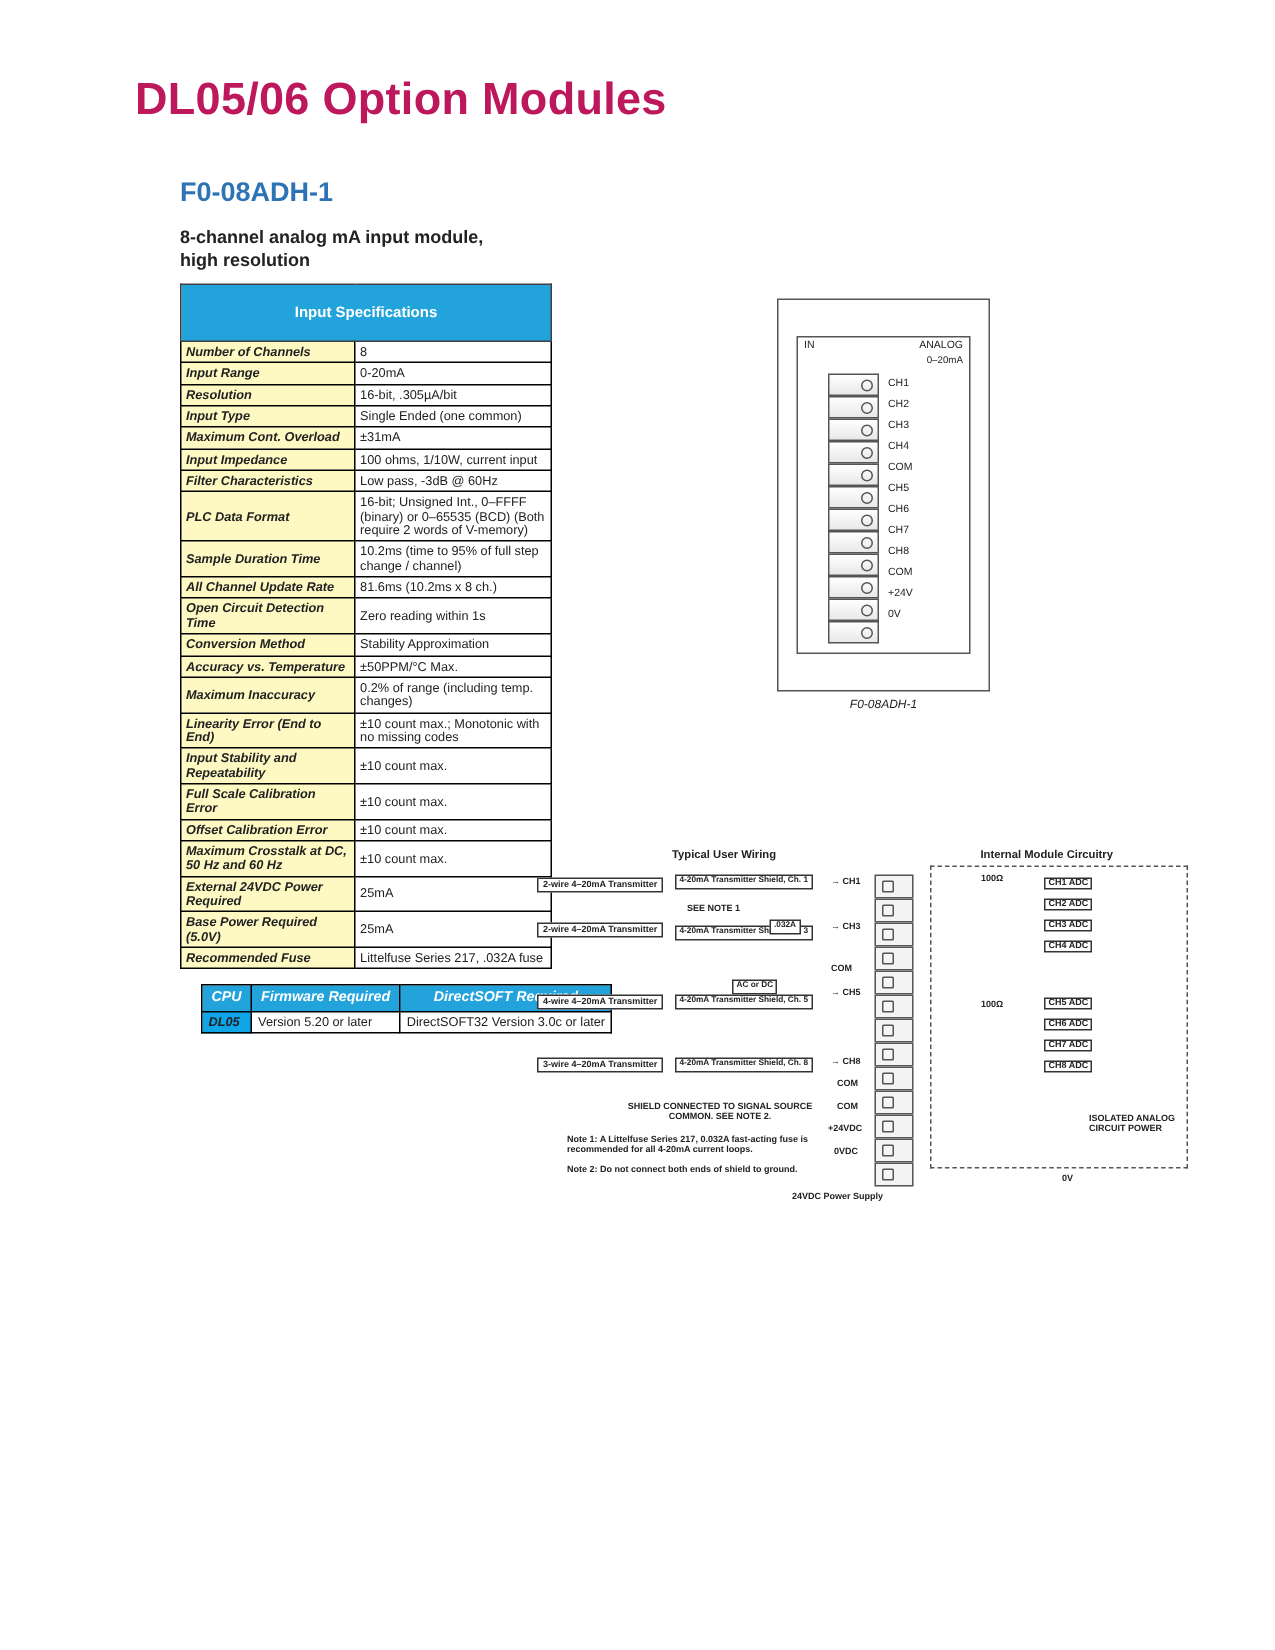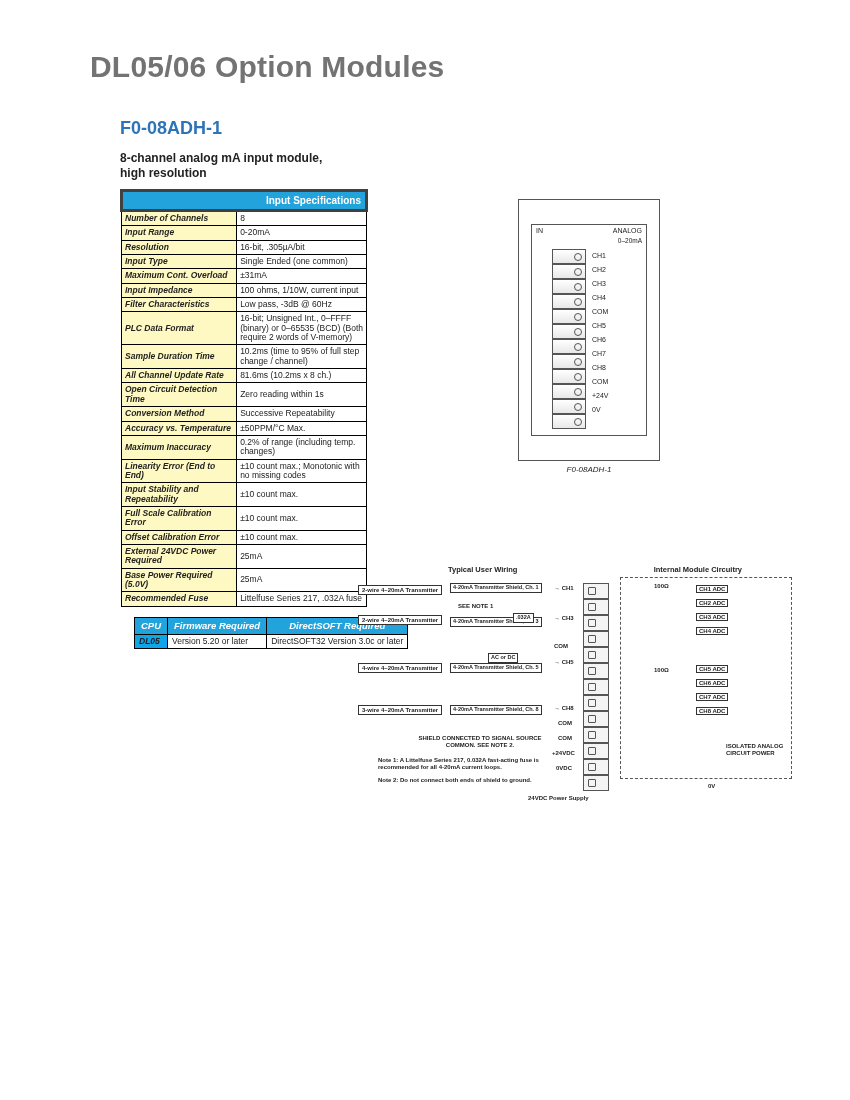--- a/index.html
+++ b/index.html
@@ -12,21 +12,21 @@
     color: #222;
     position: relative;
     overflow: hidden;
   }
   .page {
     padding: 50px 40px 20px 90px;
   }
   .page-title {
     font-size: 30px;
     font-weight: bold;
-    color: #737373;
+    color: #be185d;
     margin: 0 0 34px 0;
     letter-spacing: 0.2px;
   }
   .part-number {
     color: #2d74b6;
     font-size: 18px;
     font-weight: 600;
     margin: 0 0 6px 30px;
   }
   .part-desc {
@@ -45,23 +45,23 @@
     border-collapse: collapse;
     width: 248px;
     margin-left: 30px;
     font-size: 8.5px;
     line-height: 1.1;
   }
   table.spec th.title {
     background: #22a3dc;
     color: #fff;
     font-weight: bold;
-    text-align: right;
-    padding: 3px 4px;
-    border: 3px solid #404040;
+    text-align: center;
+    padding: 13px 4px;
+    border: 1px solid #404040;
     font-size: 10px;
   }
   table.spec td {
     border: 1px solid #000;
     padding: 2px 3px;
     vertical-align: middle;
   }
   table.spec td.param {
     background: #fef9c3;
     font-weight: bold;
@@ -300,21 +300,21 @@
           <tr>
             <td class="param">All Channel Update Rate</td>
             <td class="val">81.6ms (10.2ms x 8 ch.)</td>
           </tr>
           <tr>
             <td class="param">Open Circuit Detection Time</td>
             <td class="val">Zero reading within 1s</td>
           </tr>
           <tr>
             <td class="param">Conversion Method</td>
-            <td class="val">Successive Repeatability</td>
+            <td class="val">Stability Approximation</td>
           </tr>
           <tr>
             <td class="param">Accuracy vs. Temperature</td>
             <td class="val">±50PPM/°C Max.</td>
           </tr>
           <tr>
             <td class="param">Maximum Inaccuracy</td>
             <td class="val">0.2% of range (including temp. changes)</td>
           </tr>
           <tr>
@@ -324,20 +324,24 @@
           <tr>
             <td class="param">Input Stability and Repeatability</td>
             <td class="val">±10 count max.</td>
           </tr>
           <tr>
             <td class="param">Full Scale Calibration Error</td>
             <td class="val">±10 count max.</td>
           </tr>
           <tr>
             <td class="param">Offset Calibration Error</td>
+            <td class="val">±10 count max.</td>
+          </tr>
+          <tr>
+            <td class="param">Maximum Crosstalk at DC, 50 Hz and 60 Hz</td>
             <td class="val">±10 count max.</td>
           </tr>
           <tr>
             <td class="param">External 24VDC Power Required</td>
             <td class="val">25mA</td>
           </tr>
           <tr>
             <td class="param">Base Power Required (5.0V)</td>
             <td class="val">25mA</td>
           </tr>

